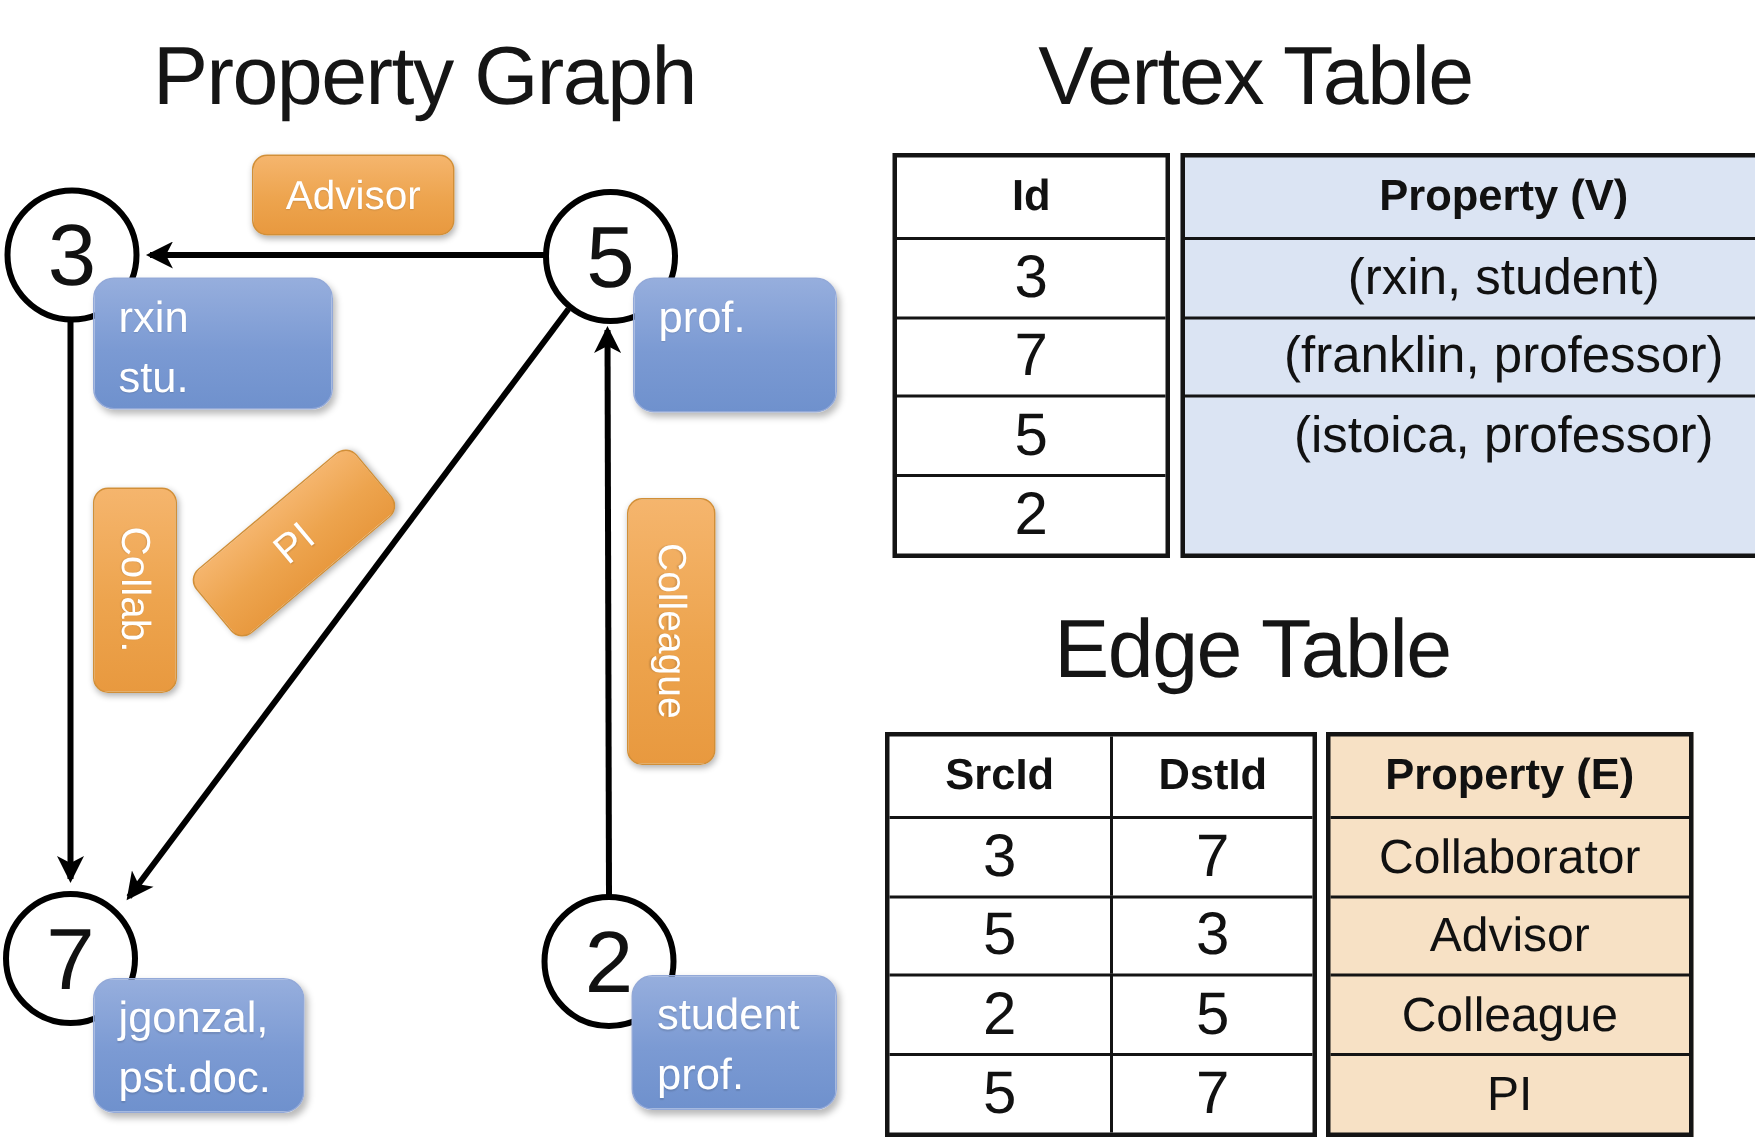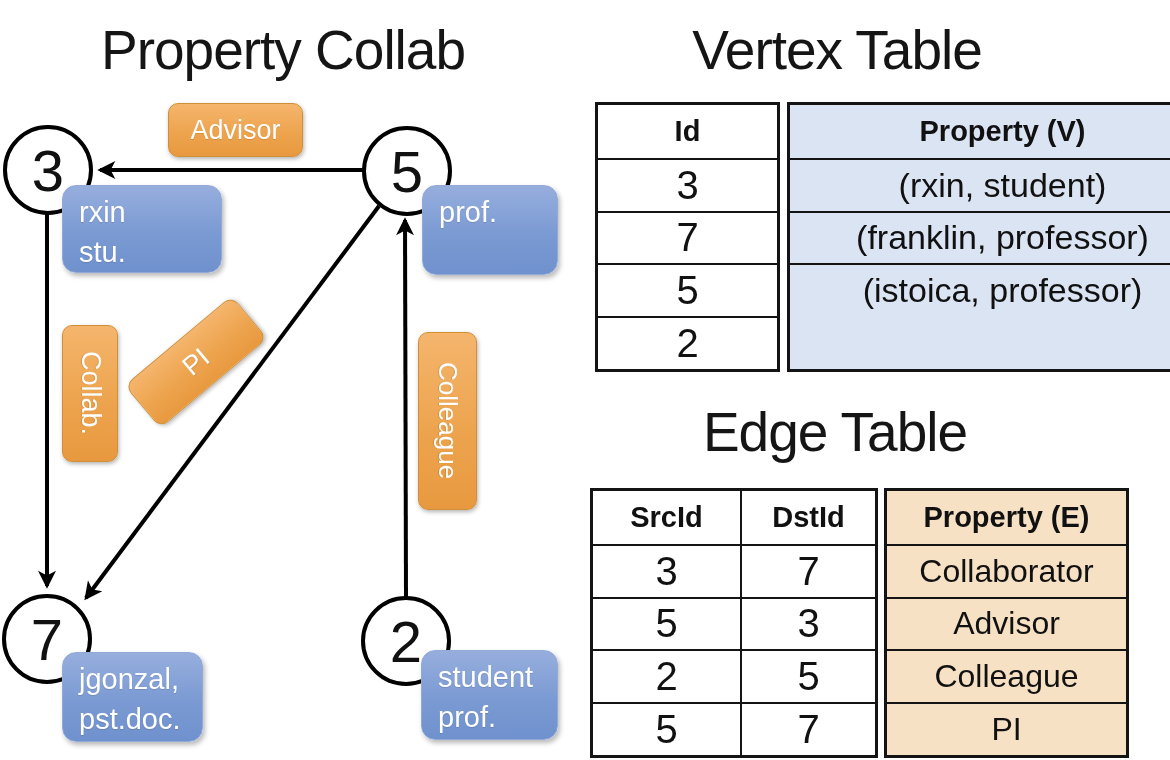--- a/index.html
+++ b/index.html
@@ -76,21 +76,21 @@
   .c.eprop { font-size:32px; }
   #vt-left  .c + .c, #vt-right .c + .c, #et-right .c + .c { border-top:2.5px solid #141414; }
   #et-left .c:nth-child(n+3) { border-top:2.5px solid #141414; }
   #et-left .c:nth-child(even) { border-left:2.5px solid #141414; }
 </style>
 </head>
 <body>
 
 <div class="canvas">
 
-  <div class="title" id="graph-title">Property Collab</div>
+  <div class="title" id="graph-title">Property Graph</div>
   <div class="title" id="vertex-title">Vertex Table</div>
   <div class="title" id="edge-title">Edge Table</div>
 
   <svg class="edges" width="1170" height="760" viewBox="0 0 1170 760">
     <defs>
       <marker id="arrow" viewBox="0 0 10 10" refX="8.5" refY="5" markerWidth="5.5" markerHeight="4.5" orient="auto">
         <path d="M0,0 L10,5 L0,10 L2.6,5 z" fill="#000"></path>
       </marker>
     </defs>
     <line x1="367" y1="170" x2="100" y2="170" stroke="#000" stroke-width="4" marker-end="url(#arrow)"></line>

